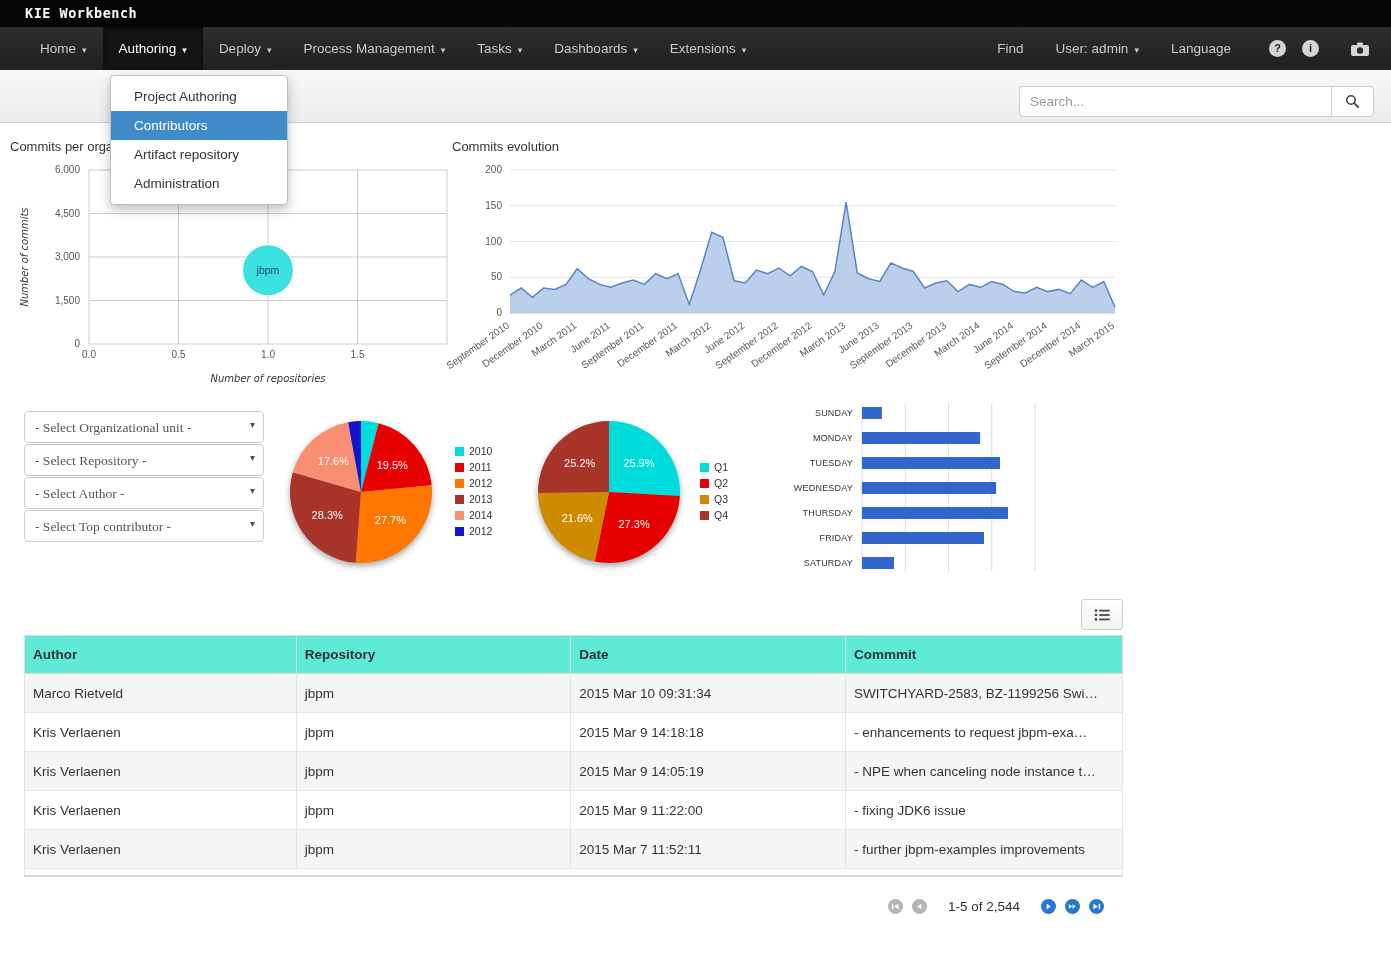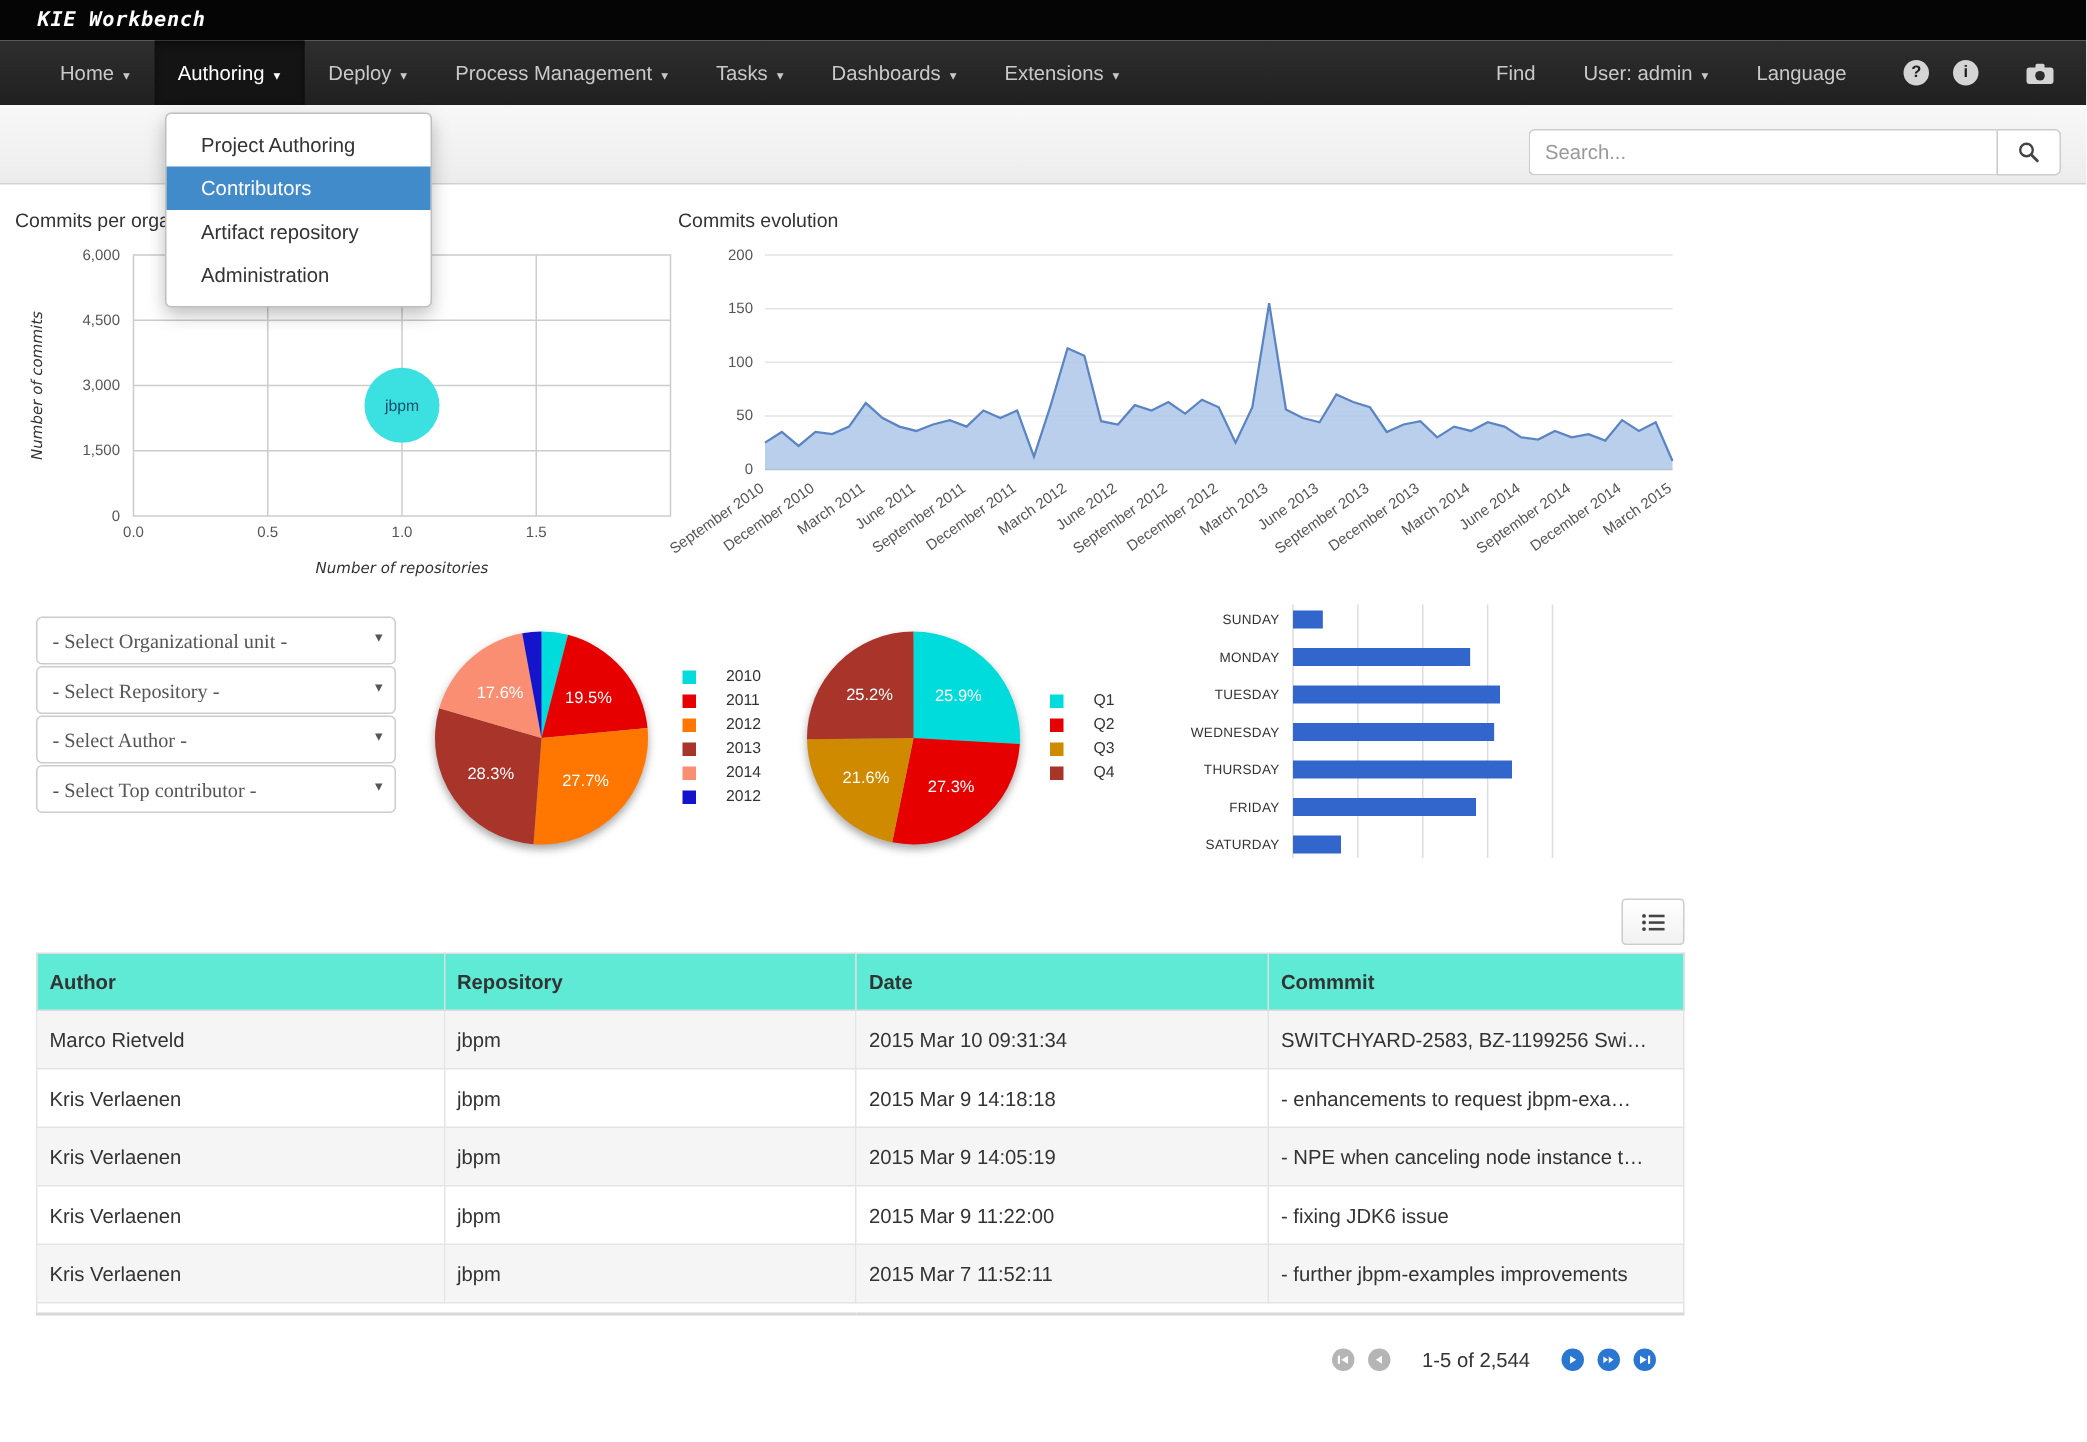--- a/index.html
+++ b/index.html
@@ -4,21 +4,21 @@
 <style>
   * { margin:0; padding:0; box-sizing:border-box; }
   html,body { background:#fff; }
   #root {
     position:relative; width:1391px; height:961px; overflow:hidden;
     font-family:"Liberation Sans", sans-serif; background:#fff;
   }
   svg { overflow:visible; }
 
   
-  #topbar { position:absolute; left:0; top:0; width:1391px; height:27px; background:#050505;font-style:italic; }
+  #topbar { position:absolute; left:0; top:0; width:1391px; height:27px; background:#050505; }
   #topbar-title { display:inline-block; line-height:27px; padding-left:25px; color:#fff;
     font-family:"DejaVu Sans Mono", monospace; font-weight:bold; font-size:13.5px; letter-spacing:.5px; }
 
   
   #navbar { position:absolute; left:0; top:27px; width:1391px; height:43px;
     background:linear-gradient(#2e2e2e,#202020); display:flex; justify-content:space-between; }
   #nav-menu { display:flex; padding-left:24px; }
   .nav-item { display:flex; align-items:center; gap:6px; padding:0 16px; color:#c9c9c9; font-size:13.5px; cursor:pointer; }
   .nav-item.active { background:#141414; color:#fff; box-shadow:inset 0 2px 5px rgba(0,0,0,.5); }
   .caret { font-size:9px; margin-top:2px; }
@@ -49,21 +49,21 @@
   #bubble-title { left:10px; top:139px; }
   #evolution-title { left:452px; top:139px; }
 
   #bubble-svg { position:absolute; left:20px; top:158px; }
   #area-svg   { position:absolute; left:440px; top:158px; }
   #days-svg   { position:absolute; left:756px; top:400px; }
   #pie1-svg   { position:absolute; left:288px; top:419px; filter:drop-shadow(0 3px 3px rgba(0,0,0,.35)); }
   #pie2-svg   { position:absolute; left:536px; top:419px; filter:drop-shadow(0 3px 3px rgba(0,0,0,.35)); }
   #legend1 { position:absolute; left:455px; top:445px; }
   #legend2 { position:absolute; left:700px; top:461px; }
-  .legend-item { display:flex; align-items:center; gap:20px; margin-bottom:4px; font-size:10.5px; color:#333; }
+  .legend-item { display:flex; align-items:center; gap:5px; margin-bottom:4px; font-size:10.5px; color:#333; }
   .legend-swatch { width:9px; height:9px; display:inline-block; }
 
   
   .tick { font:10px "Liberation Sans", sans-serif; fill:#555; }
   .axis-label { font:italic 10px "DejaVu Sans", sans-serif; fill:#333; }
   .bubble-label { font:10.5px "Liberation Sans", sans-serif; fill:#174b66; }
   .pie-label { font:11px "Liberation Sans", sans-serif; fill:#fff; }
   .day-label { font:9px "Liberation Sans", sans-serif; fill:#333; letter-spacing:.2px; }
 
   

